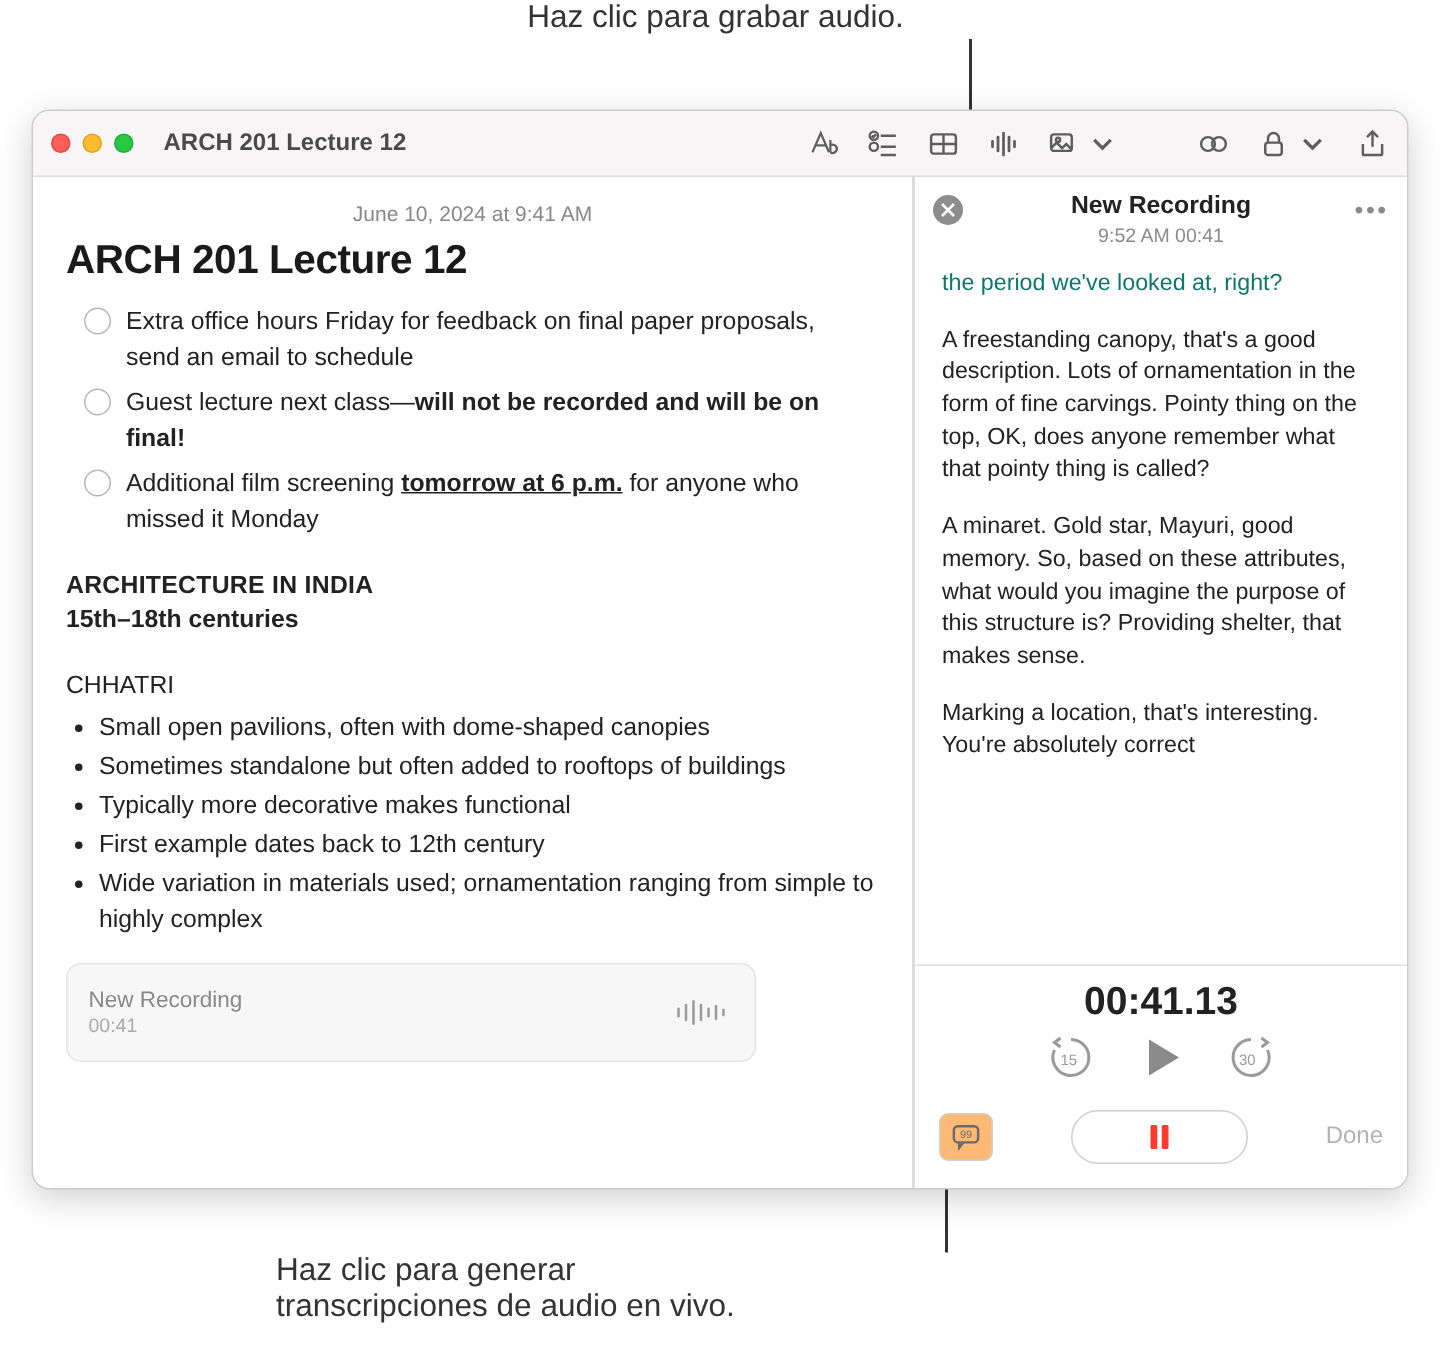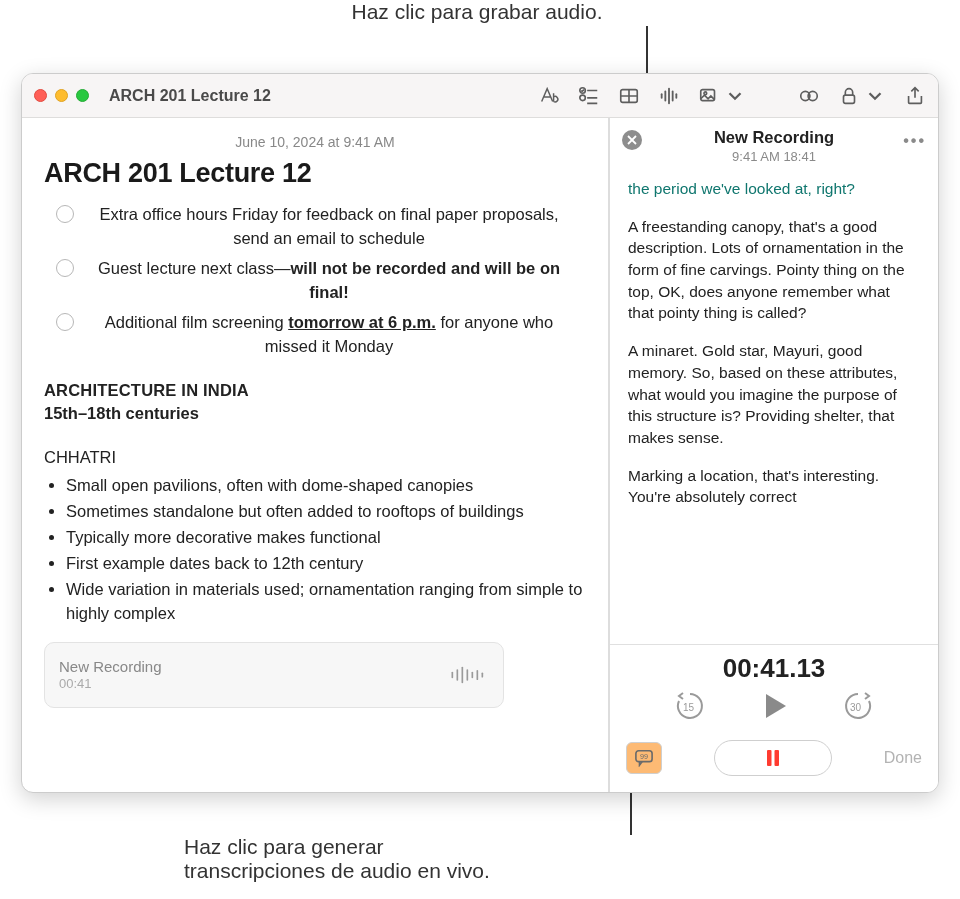--- a/index.html
+++ b/index.html
@@ -46,21 +46,21 @@
   .tb-group { display:flex; gap:18px; align-items:center; color:#5e5e5e; }
   .tb-group svg { width:22px; height:22px; display:block; }
   .tb-group .btn { cursor:pointer; position:relative; }
   .caret { margin-left:-14px; }
   .tb-sep { width:16px; }
 
   .content { display:flex; height:calc(100% - 44px); }
   .note-pane { flex:1; padding:12px 22px 18px 22px; overflow:auto; position:relative; }
   .timestamp { text-align:center; color:#888; font-size:14px; margin:4px 0 8px; }
   .note-title { font-size:27px; font-weight:800; margin:4px 0 14px; color:#1a1a1a; letter-spacing:-0.3px;}
-  .checklist { margin:12px; padding:0; list-style:none;text-align:center; }
+  .checklist { margin:12px; padding:0; list-style:none; }
   .checklist li { display:flex; gap:10px; margin:6px 0; font-size:16.5px; line-height:1.35; color:#222; }
   .checkbox { width:18px; height:18px; border:1.5px solid #b7b7b7; border-radius:50%; flex:0 0 18px; margin-top:2px; }
   .body-text { font-size:16.5px; line-height:1.45; }
   .sect-head { font-weight:700; margin-top:20px; letter-spacing:0.2px; }
   .bullets { margin:4px 0 16px 22px; padding:0; }
   .bullets li { font-size:16.5px; line-height:1.45; margin:2px 0; list-style:disc; }
   .recording-card {
     margin-top:14px;
     border:1px solid #e3e3e3;
     background:#f7f7f7;
@@ -90,21 +90,21 @@
   .side-close svg{width:10px;height:10px;}
   .side-more { position:absolute; right:12px; top:14px; color:#8a8a8a; cursor:pointer; letter-spacing:2px; font-weight:700;}
   .side-title { font-weight:700; font-size:16.5px; color:#222; }
   .side-sub { font-size:13px; color:#8a8a8a; margin-top:2px; }
   .transcript { flex:1; padding:10px 18px 12px; font-size:15.5px; line-height:1.4; color:#222; overflow:hidden;}
   .transcript .faded { color:#0f766e; }
   .transcript p{margin:0 0 16px;}
 
   .player { padding:8px 16px 16px; border-top:1px solid #e0e0e0;margin-top:44px; }
   .timer { text-align:center; font-size:26px; font-weight:800; font-variant-numeric:tabular-nums; margin-bottom:6px; }
-  .seek-row { display:flex; justify-content:center; gap:52px; align-items:center; margin-bottom:14px; color:#8a8a8a;}
+  .seek-row { display:flex; justify-content:center; gap:28px; align-items:center; margin-bottom:14px; color:#8a8a8a;}
   .seek-row svg{width:32px;height:32px;}
   .bottom-row { display:flex; align-items:center; gap:16px; }
   .sq-btn { width:36px; height:32px; border:1px solid #cfcfcf; border-radius:6px; background:#fdba74; display:flex;align-items:center;justify-content:center; }
   .rec-btn { flex:0 0 auto; margin:0 auto; width:118px; height:36px; border:1.5px solid #cfcfcf; border-radius:20px; display:flex;align-items:center;justify-content:center; }
   .rec-btn svg{width:14px;height:16px;}
   .done { color:#b3b3b3; font-size:16px; font-weight:500; }
 
   b, strong { font-weight:700; }
 </style>
 </head>
@@ -258,21 +258,21 @@
 
     <div class="side-pane">
       <div class="side-header">
         <div class="side-close">
           <svg viewBox="0 0 10 10" stroke="#fff" stroke-width="1.8">
               <line x1="1" y1="1" x2="9" y2="9"></line>
               <line x1="9" y1="1" x2="1" y2="9"></line>
             </svg>
         </div>
         <div class="side-title">New Recording</div>
-        <div class="side-sub">9:41 AM 18:41</div>
+        <div class="side-sub">9:52 AM 00:41</div>
         <div class="side-more">•••</div>
       </div>
       <div class="transcript">
         <p class="faded">the period we've looked at, right?</p>
         <p>A freestanding canopy, that's a good description. Lots of ornamentation in the form of fine carvings. Pointy thing on the top, OK, does anyone remember what that pointy thing is called?</p>
         <p>A minaret. Gold star, Mayuri, good memory. So, based on these attributes, what would you imagine the purpose of this structure is? Providing shelter, that makes sense.</p>
         <p>Marking a location, that's interesting. You're absolutely correct</p>
       </div>
       <div class="player">
         <div class="timer">00:41.13</div>

